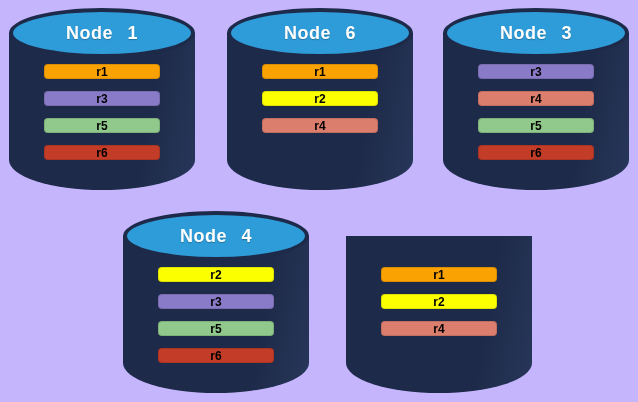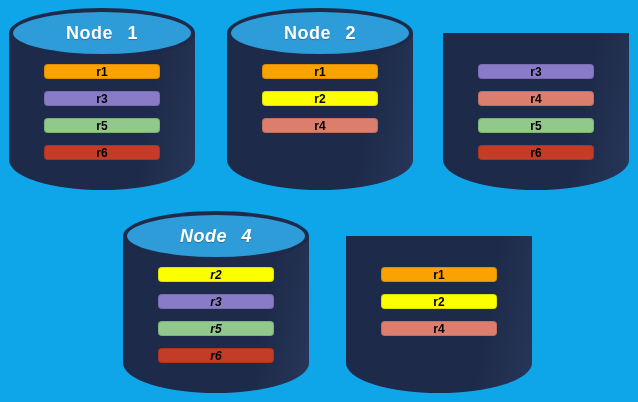--- a/index.html
+++ b/index.html
@@ -5,32 +5,32 @@
   html, body {
     margin: 0;
     padding: 0;
     background: #ffffff;
     font-family: "Liberation Sans", "DejaVu Sans", sans-serif;
   }
   .canvas {
     position: relative;
     width: 638px;
     height: 402px;
-    background: #0ea5e9;
+    background: #c4b5fd;
     overflow: hidden;
   }
   .node {
     position: absolute;
     width: 186px;
     height: 182px;
   }
   .n1 { left: 9px;   top: 8px; }
   .n2 { left: 227px; top: 8px; }
   .n3 { left: 443px; top: 8px; }
-  .n4 { left: 123px; top: 211px; font-style: italic; }
+  .n4 { left: 123px; top: 211px; }
   .n5 { left: 346px; top: 211px; }
 
   .cyl-body {
     position: absolute;
     left: 0; right: 0;
     top: 25px; bottom: 0;
     background: linear-gradient(100deg, #1e2a49 72%, #27375a 100%);
     border-radius: 0 0 50% 50% / 0 0 30px 30px;
   }
   .cyl-top {
@@ -93,31 +93,34 @@
         <div class="bar" style="background: rgb(249, 162, 1);">r1</div>
         <div class="bar" style="background: rgb(138, 123, 200);">r3</div>
         <div class="bar" style="background: rgb(144, 201, 139);">r5</div>
         <div class="bar" style="background: rgb(195, 60, 40);">r6</div>
       </div>
   </div>
 
   <div class="node n2">
     <div class="cyl-body"></div>
     <div class="cyl-top">
-      <span class="node-label">Node 2</span>
+      <span class="node-label">Node 6</span>
     </div>
     <div class="bars">
         <div class="bar" style="background: rgb(249, 162, 1);">r1</div>
         <div class="bar" style="background: rgb(252, 255, 0);">r2</div>
         <div class="bar" style="background: rgb(219, 126, 110);">r4</div>
       </div>
   </div>
 
   <div class="node n3">
     <div class="cyl-body"></div>
+    <div class="cyl-top">
+      <span class="node-label">Node 3</span>
+    </div>
     <div class="bars">
         <div class="bar" style="background: rgb(138, 123, 200);">r3</div>
         <div class="bar" style="background: rgb(219, 126, 110);">r4</div>
         <div class="bar" style="background: rgb(144, 201, 139);">r5</div>
         <div class="bar" style="background: rgb(195, 60, 40);">r6</div>
       </div>
   </div>
 
   <div class="node n4">
     <div class="cyl-body"></div>

